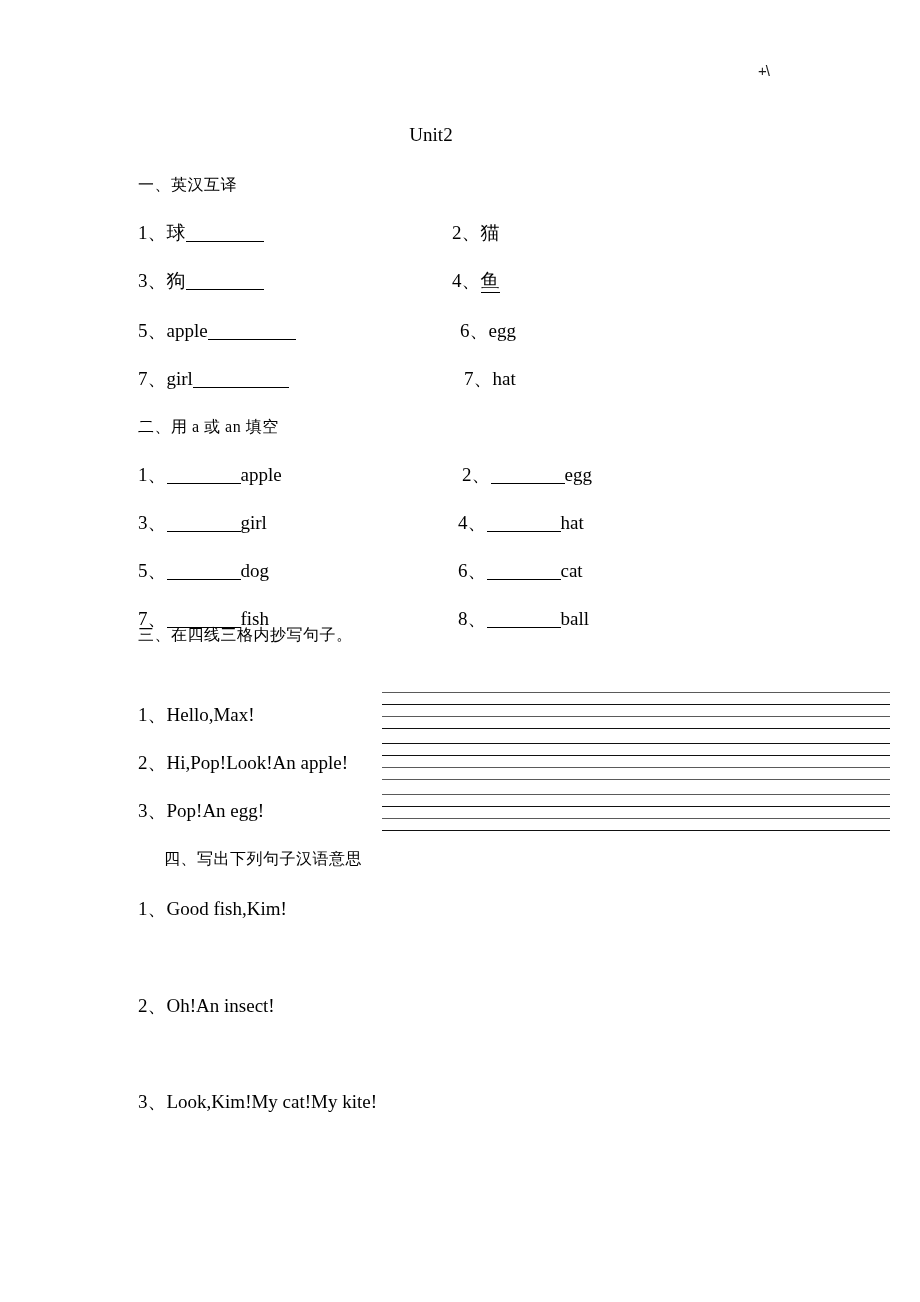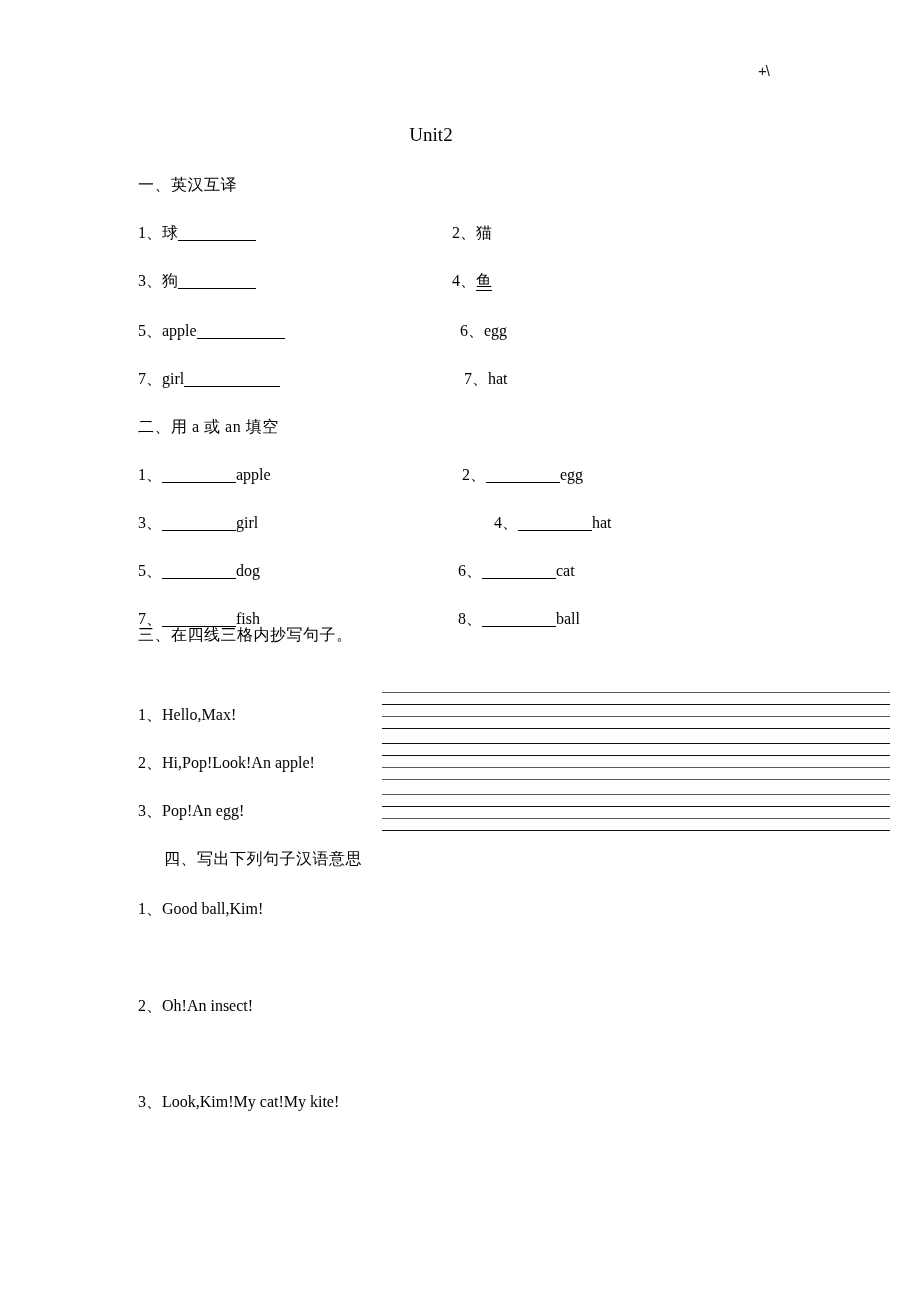--- a/index.html
+++ b/index.html
@@ -44,21 +44,21 @@
     position: absolute;
     white-space: nowrap;
     font-size: 19px;
     line-height: 26px;
   }
   .heading {
     font-size: 16px;
     letter-spacing: 0.5px;
   }
   .item {
-    font-size: 16px;
+    font-size: 19px;
   }
 
   
   .blank {
     display: inline-block;
     border-bottom: 1.4px solid #000;
     vertical-align: -3px;
   }
   .b-md  { width: 78px; }
   .b-lg  { width: 88px; }
@@ -135,21 +135,21 @@
   <div class="abs item" style="left:138px; top:558px;">
     <span>5、</span><span class="blank b-fill"></span><span>dog</span>
   </div>
   <div class="abs item" style="left:138px; top:606px;">
     <span>7、</span><span class="blank b-fill"></span><span>fish</span>
   </div>
 
   <div class="abs item" style="left:462px; top:462px;">
     <span>2、</span><span class="blank b-fill"></span><span>egg</span>
   </div>
-  <div class="abs item" style="left:458px; top:510px;margin-left:36px;">
+  <div class="abs item" style="left:458px; top:510px;">
     <span>4、</span><span class="blank b-fill"></span><span>hat</span>
   </div>
   <div class="abs item" style="left:458px; top:558px;text-align:right;">
     <span>6、</span><span class="blank b-fill"></span><span>cat</span>
   </div>
   <div class="abs item" style="left:458px; top:606px;">
     <span>8、</span><span class="blank b-fill"></span><span>ball</span>
   </div>
 
   <div class="abs heading" style="left:138px; top:622px;">三、在四线三格内抄写句子。</div>
@@ -181,21 +181,21 @@
   <div class="rule-group" style="top:794px; height:38px;">
     <div class="rule soft" style="top:0px;"></div>
     <div class="rule" style="top:12px;"></div>
     <div class="rule soft" style="top:24px;"></div>
     <div class="rule" style="top:36px;"></div>
   </div>
 
   <div class="abs heading" style="left:138px; top:846px;margin-left:26px;">四、写出下列句子汉语意思</div>
 
   <div class="abs item" style="left:138px; top:896px;">
-    <span>1、</span><span>Good ball,Kim!</span>
+    <span>1、</span><span>Good fish,Kim!</span>
   </div>
   <div class="abs item" style="left:138px; top:993px;">
     <span>2、</span><span>Oh!An insect!</span>
   </div>
   <div class="abs item" style="left:138px; top:1089px;">
     <span>3、</span><span>Look,Kim!My cat!My kite!</span>
   </div>
 
 </div>
 

